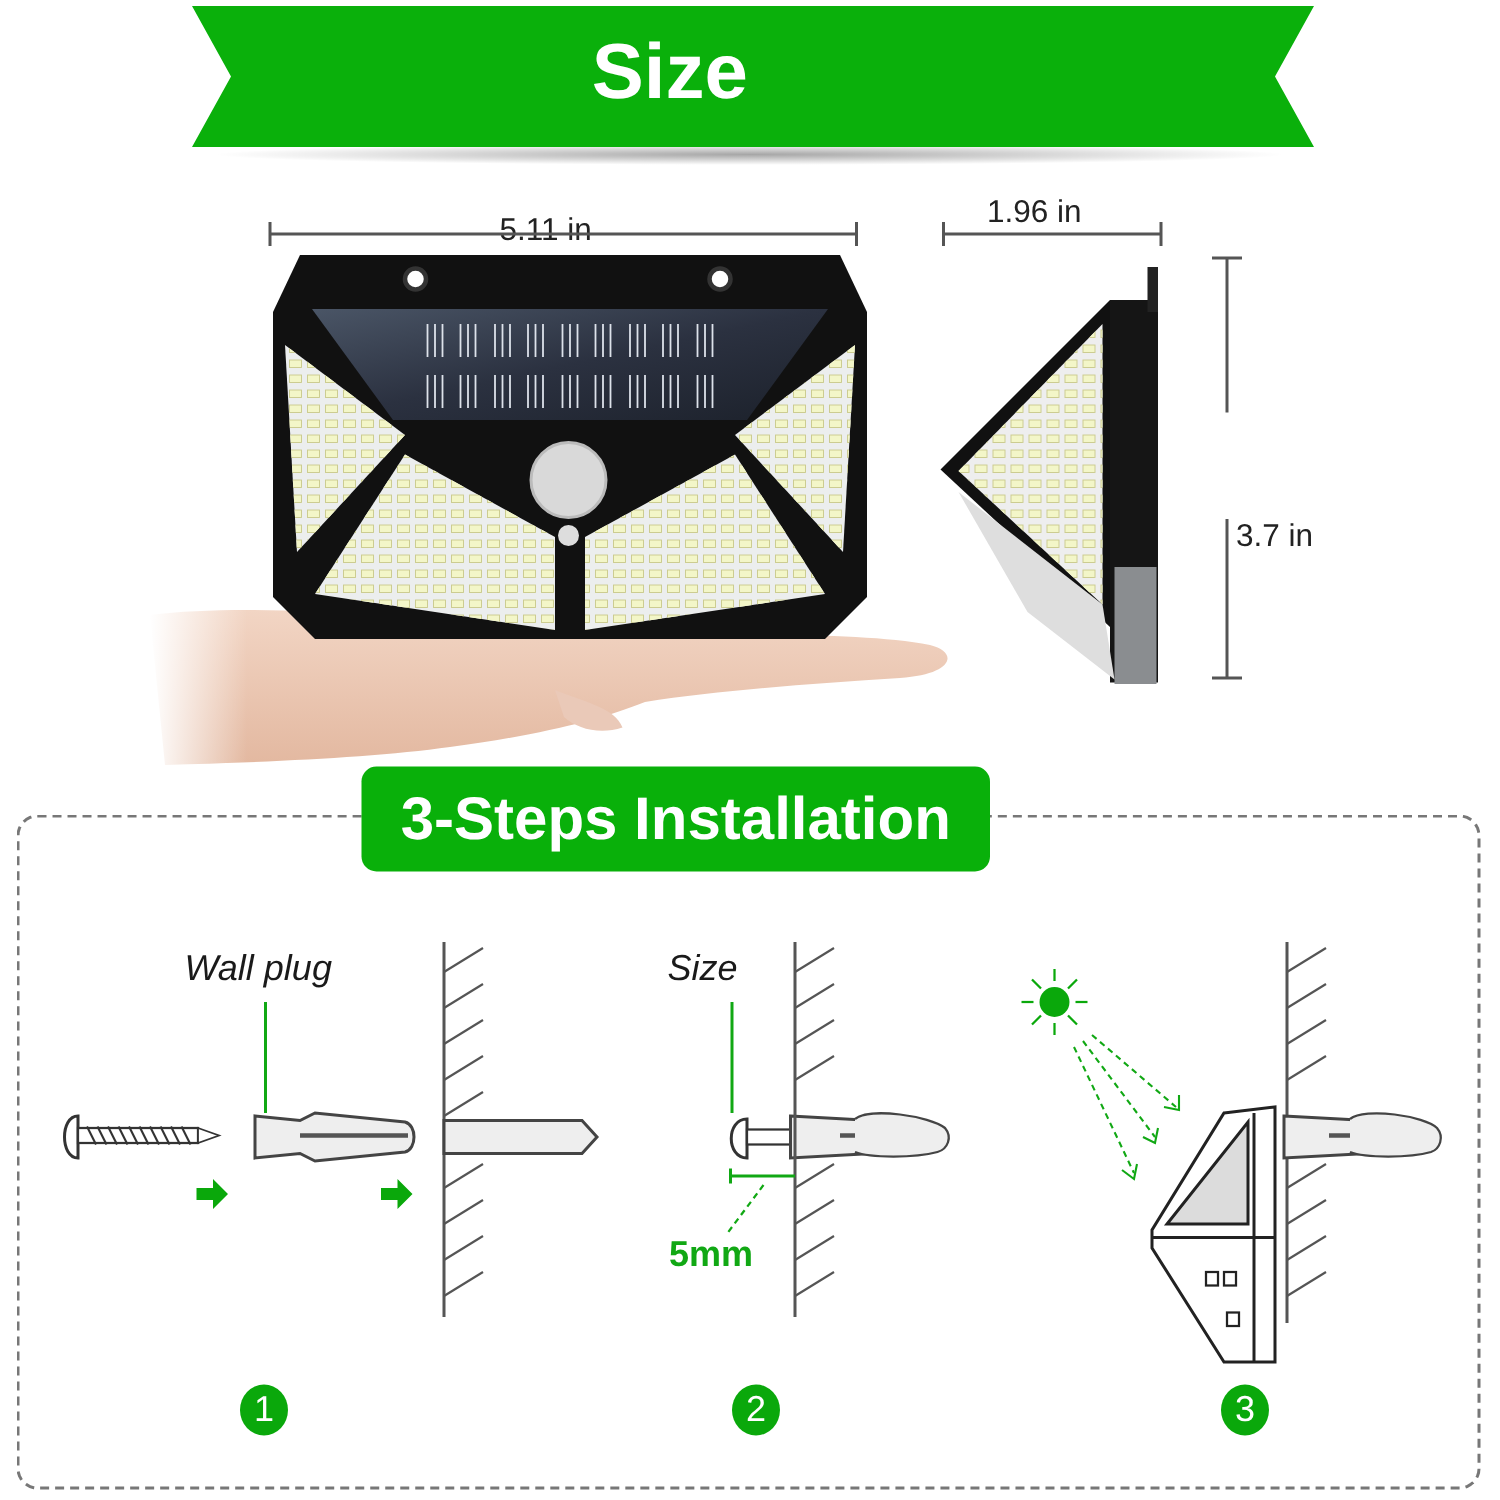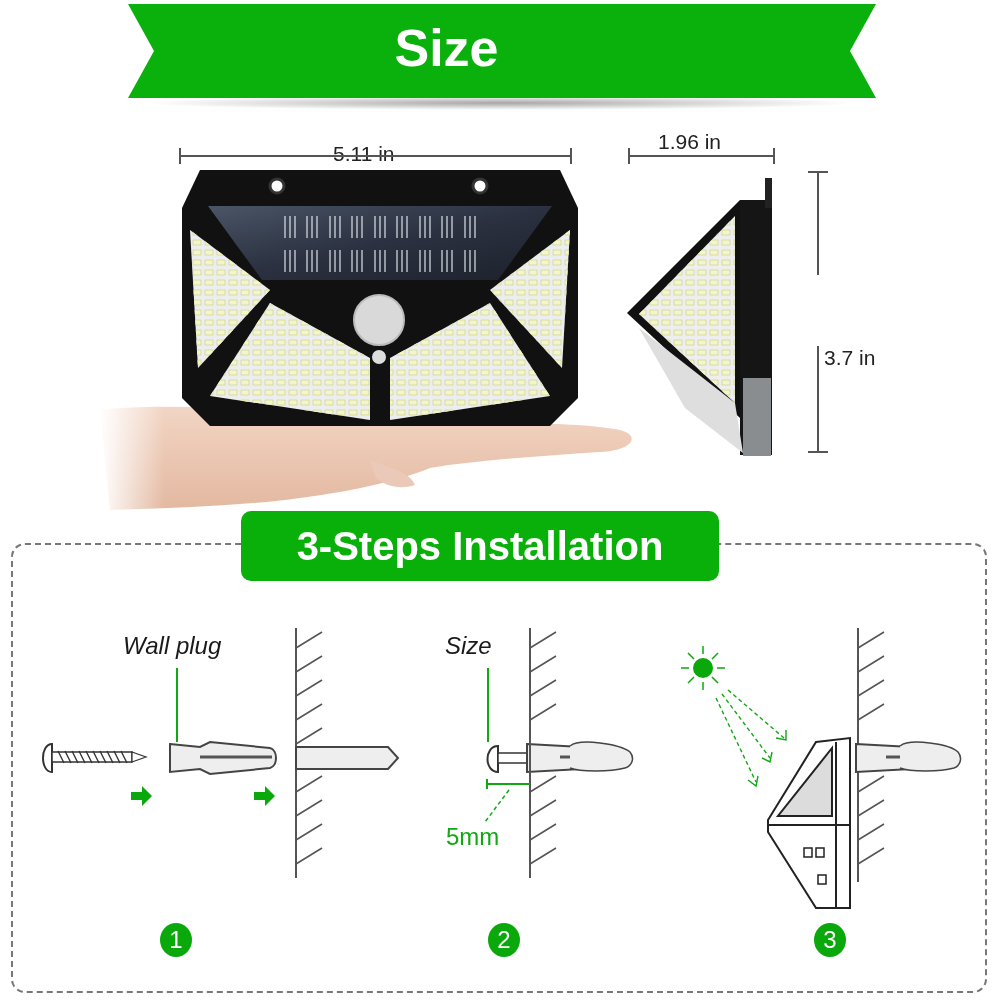--- a/index.html
+++ b/index.html
@@ -3,23 +3,23 @@
 <meta charset="utf-8">
 <style>
   html, body { margin:0; padding:0; background:#ffffff; }
   body { width:1000px; height:1000px; position:relative; overflow:hidden; font-family:"Liberation Sans", sans-serif; }
   .abs { position:absolute; }
   .banner-shadow { left:140px; top:96px; width:720px; height:14px; background:radial-gradient(ellipse at center, rgba(0,0,0,0.35), rgba(0,0,0,0) 70%); }
   .banner { left:128px; top:4px; width:748px; height:94px; }
   .banner-text { left:0; top:18px; width:893px; text-align:center; color:#fff; font-weight:bold; font-size:52px; letter-spacing:0px; }
   .dim-text { color:#222; font-size:21px; }
   .steps-box { left:11px; top:543px; width:976px; height:450px; border:2px dashed #777; border-radius:14px; box-sizing:border-box; }
-  .steps-title { left:241px; top:511px; width:478px; height:70px; background:#09b00a; border-radius:10px; color:#fff; font-weight:bold; font-size:40px; text-align:center; line-height:70px; }
+  .steps-title { left:241px; top:511px; width:419px; height:70px; background:#09b00a; border-radius:10px; color:#fff; font-weight:bold; font-size:40px; text-align:center; line-height:70px; }
   .label { color:#1a1a1a; font-size:24px;font-style:italic; }
-  .green-label { color:#11a814; font-size:24px; }
+  .green-label { color:#11a814; font-size:24px;font-weight:bold; }
   .step-badge { width:32px; height:34px; border-radius:50%; background:#0aa80b; color:#fff; font-size:24px; text-align:center; line-height:34px; }
 </style>
 </head>
 <body>
 
 <div class="abs banner-shadow"></div>
 <svg class="abs banner" viewBox="0 0 748 94">
   <polygon points="0,0 748,0 722,47 748,94 0,94 26,47" fill="#0ab00b"></polygon>
 </svg>
 <div class="abs banner-text">Size</div>

